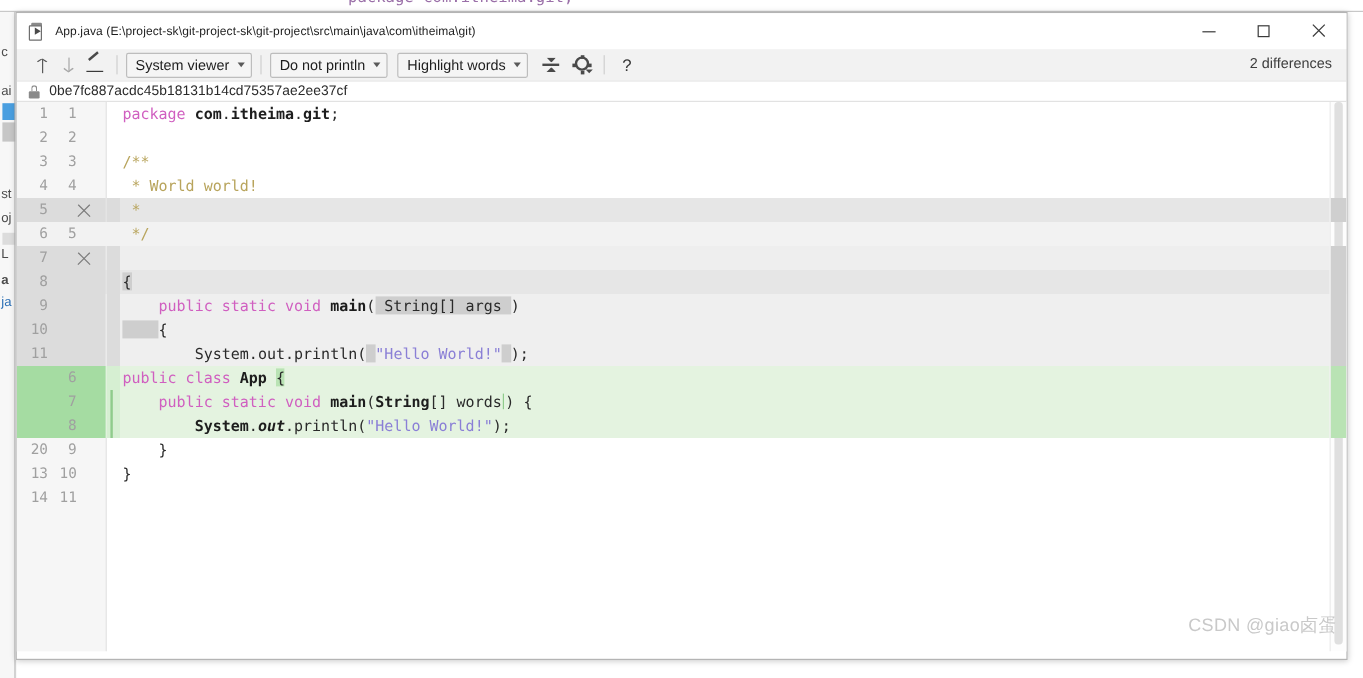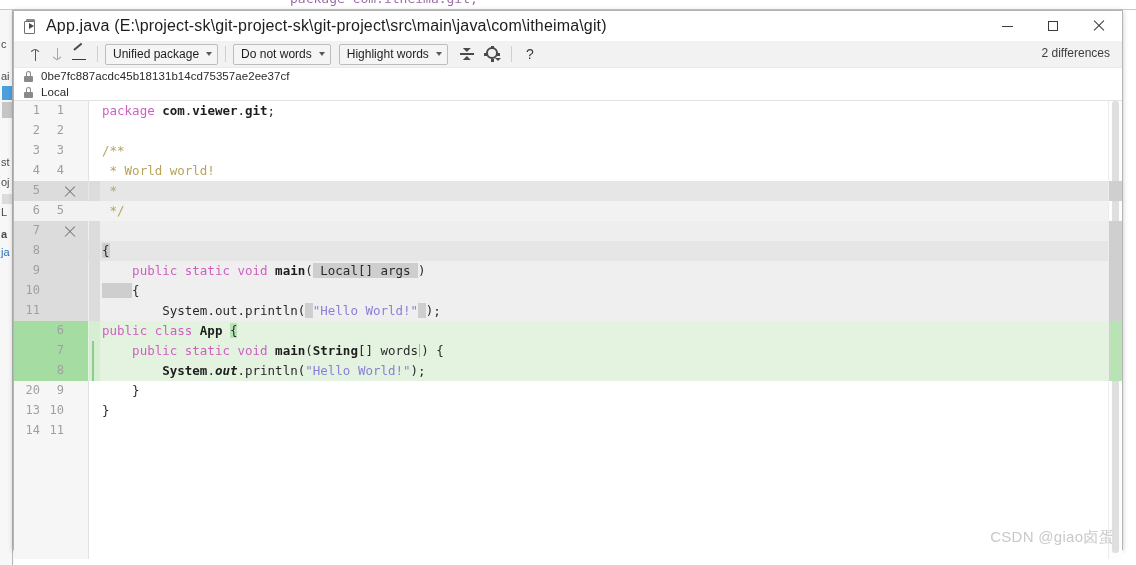--- a/index.html
+++ b/index.html
@@ -64,21 +64,21 @@
   .title-icon .sheet2{
     position:absolute;left:0px;top:2px;width:9px;height:11px;
     background:#ffffff;border:1px solid #6e6e6e;border-radius:1px;
   }
   .title-icon .arr{
     position:absolute;left:5px;top:4px;width:0;height:0;
     border-top:3px solid transparent;border-bottom:3px solid transparent;
     border-left:5px solid #4a4a4a;
   }
   .title-text{
-    font-size:16px;color:#1d1d1d;white-space:nowrap;
+    font-size:10px;color:#1d1d1d;white-space:nowrap;
     letter-spacing:.01em;
   }
   .winbtns{position:absolute;right:0;top:0;height:30px;display:flex;}
   .winbtn{
     width:46px;height:30px;display:flex;align-items:center;justify-content:center;
     position:relative;
   }
   .wb-min{width:11px;height:1px;background:#3a3a3a;display:block;}
   .wb-max{width:10px;height:10px;border:1px solid #3a3a3a;display:block;box-sizing:border-box;}
   .wb-close{position:relative;width:12px;height:12px;display:block;}
@@ -296,27 +296,27 @@
     </div>
     <div class="tb-icon">
       <span class="ico-pencil">
           <span class="pbody"></span>
           <span class="pline"></span>
         </span>
     </div>
     <div class="tb-sep"></div>
 
     <div class="combo">
-      <span class="cv">Unified package</span>
+      <span class="cv">System viewer</span>
       <span class="chev"></span>
     </div>
     <div class="tb-sep"></div>
 
     <div class="combo">
-      <span class="cv">Do not words</span>
+      <span class="cv">Do not println</span>
       <span class="chev"></span>
     </div>
     <div style="width:8px;flex:0 0 auto;"></div>
 
     <div class="combo">
       <span class="cv">Highlight words</span>
       <span class="chev"></span>
     </div>
     <div style="width:8px;flex:0 0 auto;"></div>
 
@@ -346,41 +346,34 @@
     <div class="diffcount">2 differences</div>
   </div>
 
   <div class="revrow">
     <span class="lock">
         <span class="lshackle"></span>
         <span class="lbody"></span>
       </span>
     <span class="rtext">0be7fc887acdc45b18131b14cd75357ae2ee37cf</span>
   </div>
-  <div class="revrow">
-    <span class="lock">
-        <span class="lshackle"></span>
-        <span class="lbody"></span>
-      </span>
-    <span class="rtext">Local</span>
-  </div>
 
   <div class="diffwrap">
     <div class="gutter-bg"></div>
     <div class="gutter-border"></div>
 
     <div class="rows">
 
       <div class="row ctx">
         <div class="band"></div>
         <div class="gut">
           <span class="ln-old">1</span>
           <span class="ln-new">1</span>
         </div>
-        <div class="code"><span class="kw">package</span> <span class="idb">com</span>.<span class="idb">viewer</span>.<span class="idb">git</span>;</div>
+        <div class="code"><span class="kw">package</span> <span class="idb">com</span>.<span class="idb">itheima</span>.<span class="idb">git</span>;</div>
       </div>
 
       <div class="row ctx">
         <div class="band"></div>
         <div class="gut">
           <span class="ln-old">2</span>
           <span class="ln-new">2</span>
         </div>
         <div class="code"></div>
       </div>
@@ -443,21 +436,21 @@
         <div class="code"><span class="hl-del">{</span></div>
       </div>
 
       <div class="row del gdel">
         <div class="band" style="background:#efefef;"></div>
         <div class="gut">
           <span class="ln-old">9</span>
           <span class="ln-new"></span>
         </div>
         <div class="marker delm"></div>
-        <div class="code">    <span class="kw">public static void</span> <span class="idb">main</span>(<span class="hl-del"> Local[] args </span>)</div>
+        <div class="code">    <span class="kw">public static void</span> <span class="idb">main</span>(<span class="hl-del"> String[] args </span>)</div>
       </div>
 
       <div class="row del gdel">
         <div class="band" style="background:#efefef;"></div>
         <div class="gut">
           <span class="ln-old">10</span>
           <span class="ln-new"></span>
         </div>
         <div class="marker delm"></div>
         <div class="code"><span class="hl-del">    </span>{</div>

